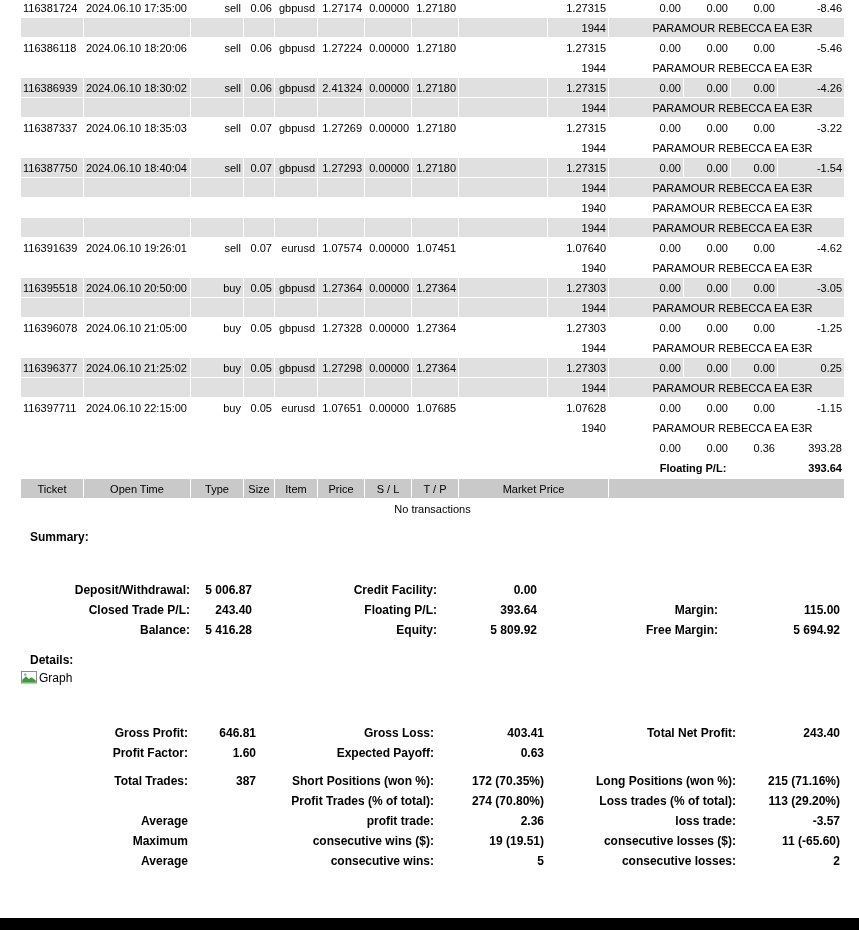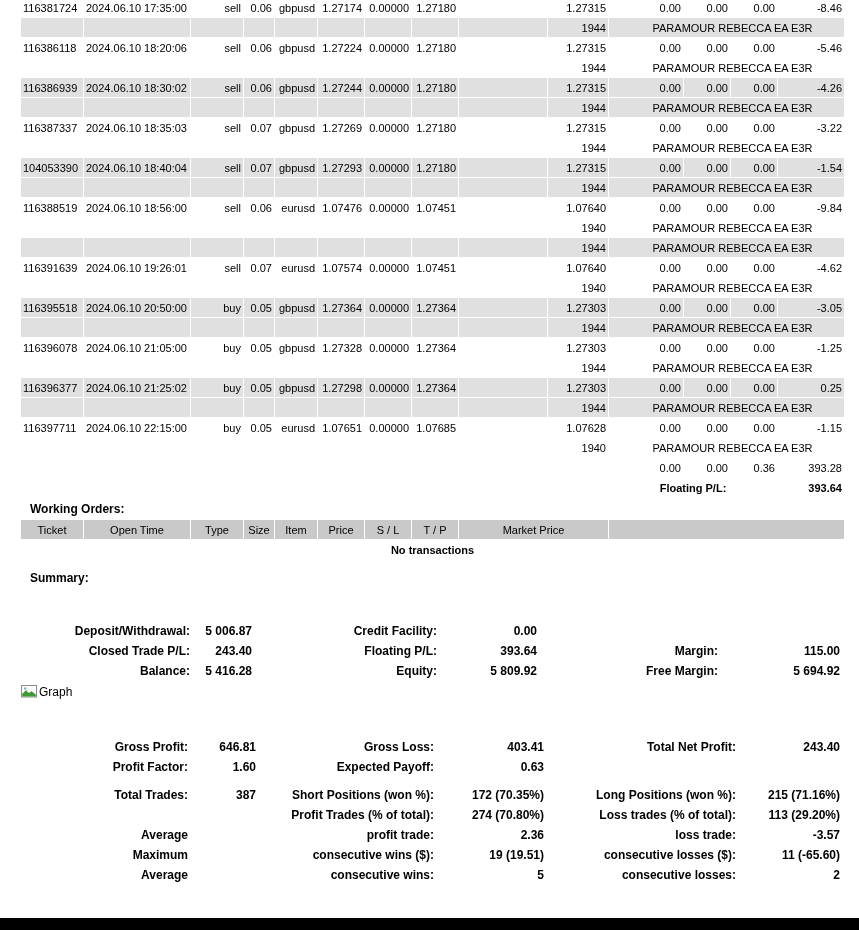--- a/index.html
+++ b/index.html
@@ -18,21 +18,21 @@
   .c{text-align:center}
   .e{text-align:left}
   .cm{text-align:center;padding-left:14px !important;}
   .g{background:#e0e0e0;}
   .h{background:#c9c9c9;text-align:center;}
   .b{font-weight:bold;}
 
   .sect-heading{font-weight:bold;font-size:12px;margin-left:30px;white-space:nowrap;}
   .wo-heading{margin-top:4px;margin-bottom:3px;}
   .wo-table{margin-left:20px;}
-  .no-trans{width:825px;margin-left:20px;text-align:center;margin-top:4px;font-size:11px;font-weight:bold;}
+  .no-trans{width:825px;margin-left:20px;text-align:center;margin-top:4px;font-size:11px;}
 
   .sum-heading{margin-top:15px;margin-bottom:2px;}
   table.flat{border-collapse:collapse;table-layout:fixed;font-size:12px;margin-top:36px;}
   table.flat td{height:20px;padding:0 3px;text-align:right;white-space:nowrap;overflow:hidden;font-weight:bold;}
   .summary-table{margin-left:30px;}
 
   .det-heading{margin-top:13px;}
   .graph-line{width:826px;margin-left:20px;margin-top:3px;height:17px;font-size:12px;}
   .graph-line svg{vertical-align:middle;margin-right:1px;}
   .graph-line span{vertical-align:middle;}
@@ -122,21 +122,21 @@
             <td class="e"></td>
             <td class="r">1944</td>
             <td class="cm" colspan="4">PARAMOUR REBECCA EA E3R</td>
           </tr>
           <tr>
             <td class="l g">116386939</td>
             <td class="l g">2024.06.10 18:30:02</td>
             <td class="r g">sell</td>
             <td class="r g">0.06</td>
             <td class="r g">gbpusd</td>
-            <td class="r g">1.27244</td>
+            <td class="r g">2.41324</td>
             <td class="r g">0.00000</td>
             <td class="r g">1.27180</td>
             <td class="e g"></td>
             <td class="r g">1.27315</td>
             <td class="r g">0.00</td>
             <td class="r g">0.00</td>
             <td class="r g">0.00</td>
             <td class="r g">-4.26</td>
           </tr>
           <tr>
@@ -175,21 +175,21 @@
             <td class="e"></td>
             <td class="e"></td>
             <td class="e"></td>
             <td class="e"></td>
             <td class="e"></td>
             <td class="e"></td>
             <td class="r">1944</td>
             <td class="cm" colspan="4">PARAMOUR REBECCA EA E3R</td>
           </tr>
           <tr>
-            <td class="l g">104053390</td>
+            <td class="l g">116387750</td>
             <td class="l g">2024.06.10 18:40:04</td>
             <td class="r g">sell</td>
             <td class="r g">0.07</td>
             <td class="r g">gbpusd</td>
             <td class="r g">1.27293</td>
             <td class="r g">0.00000</td>
             <td class="r g">1.27180</td>
             <td class="e g"></td>
             <td class="r g">1.27315</td>
             <td class="r g">0.00</td>
@@ -202,36 +202,20 @@
             <td class="e g"></td>
             <td class="e g"></td>
             <td class="e g"></td>
             <td class="e g"></td>
             <td class="e g"></td>
             <td class="e g"></td>
             <td class="e g"></td>
             <td class="e g"></td>
             <td class="r g">1944</td>
             <td class="cm g" colspan="4">PARAMOUR REBECCA EA E3R</td>
-          </tr>
-          <tr>
-            <td class="l">116388519</td>
-            <td class="l">2024.06.10 18:56:00</td>
-            <td class="r">sell</td>
-            <td class="r">0.06</td>
-            <td class="r">eurusd</td>
-            <td class="r">1.07476</td>
-            <td class="r">0.00000</td>
-            <td class="r">1.07451</td>
-            <td class="e"></td>
-            <td class="r">1.07640</td>
-            <td class="r">0.00</td>
-            <td class="r">0.00</td>
-            <td class="r">0.00</td>
-            <td class="r">-9.84</td>
           </tr>
           <tr>
             <td class="e"></td>
             <td class="e"></td>
             <td class="e"></td>
             <td class="e"></td>
             <td class="e"></td>
             <td class="e"></td>
             <td class="e"></td>
             <td class="e"></td>
@@ -408,21 +392,20 @@
         </tr>
         <tr>
           <td colspan="10" class="e"></td>
           <td colspan="3" class="c b">Floating P/L:</td>
           <td class="r b">393.64</td>
         </tr>
       </tbody>
     </table>
   </div>
 
-  <div class="sect-heading wo-heading">Working Orders:</div>
   <table class="rep wo-table">
     <colgroup>
       <col style="width:62px">
         <col style="width:106px">
         <col style="width:52px">
         <col style="width:30px">
       <col style="width:42px">
         <col style="width:46px">
         <col style="width:46px">
         <col style="width:46px">
@@ -477,20 +460,21 @@
           <td class="r">Balance:</td>
           <td class="r">5 416.28</td>
           <td class="r">Equity:</td>
           <td class="r">5 809.92</td>
           <td class="r">Free Margin:</td>
           <td class="r">5 694.92</td>
         </tr>
       </tbody>
   </table>
 
+  <div class="sect-heading det-heading">Details:</div>
   <div class="graph-line">
     <svg width="18" height="15" viewBox="0 0 18 15">
       <rect x="1.5" y="1.5" width="15" height="11.5" fill="#fdfdfd" stroke="#8c8c8c" stroke-width="1"></rect>
       <path d="M2.2 9.8 L6 6.2 L8.8 9 L11.5 7.2 L15.8 10.5 L15.8 12.4 L2.2 12.4 Z" fill="#3f9c35"></path>
       <circle cx="5.2" cy="4.6" r="1.3" fill="#7fb4d8"></circle>
     </svg><span>Graph</span>
   </div>
   <table class="flat details-table">
     <colgroup>
       <col style="width:163px">

